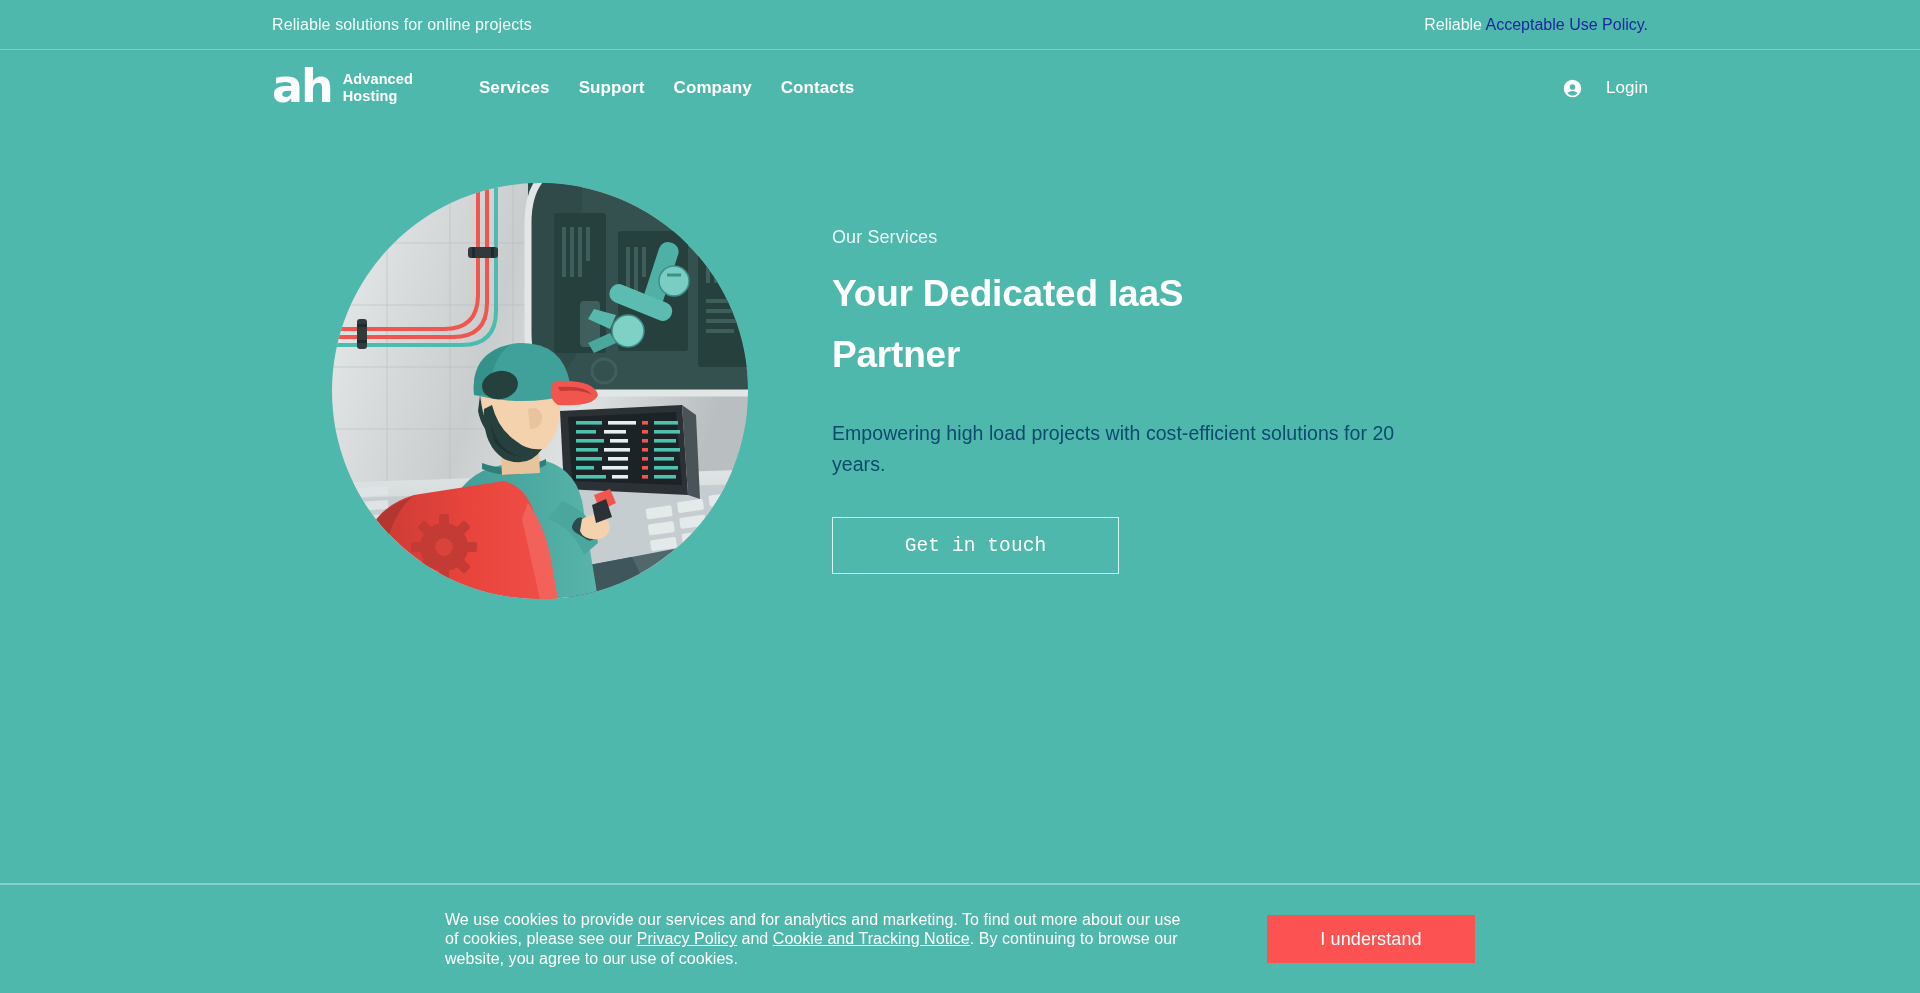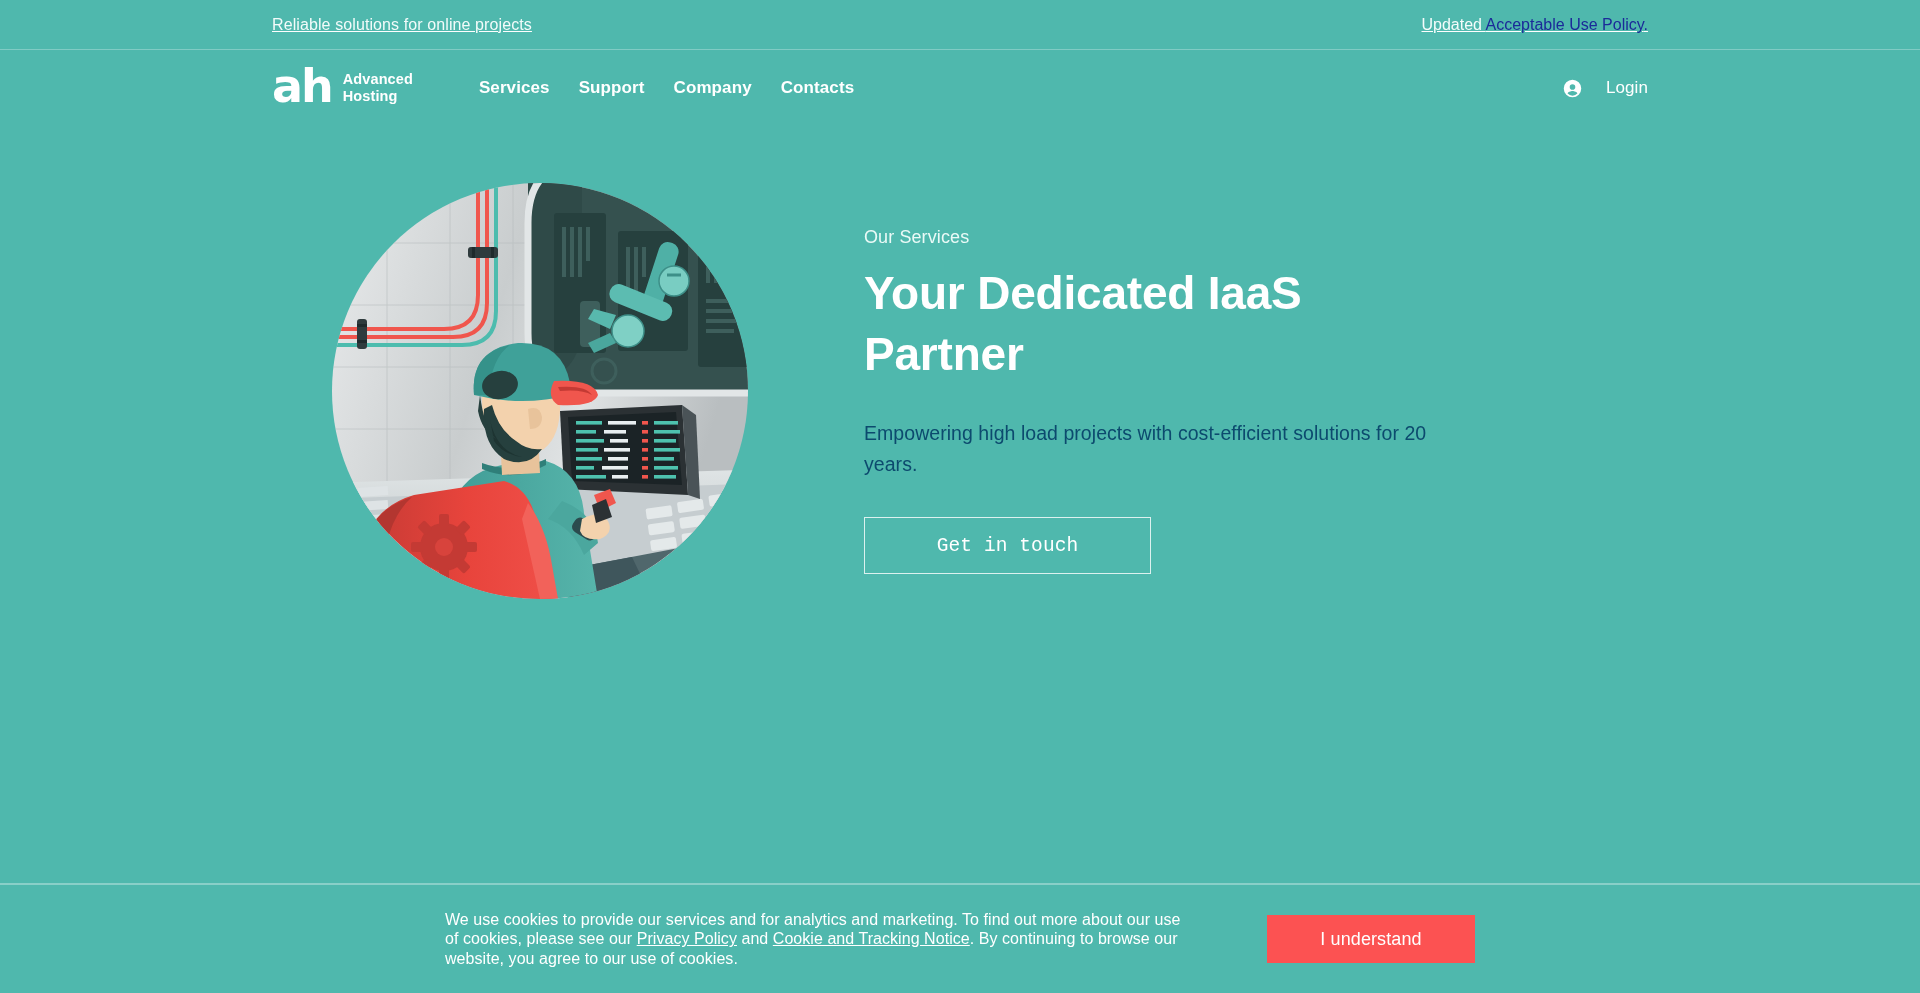--- a/index.html
+++ b/index.html
@@ -17,21 +17,20 @@
 
   
   .topbar {
     position: relative;
     height: 50px;
     display: flex;
     align-items: center;
     padding: 0 272px;
     font-size: 16px;
     line-height: 1;
-    text-decoration: underline;
   }
   .topbar::after {
     content: "";
     position: absolute;
     left: 0; right: 0; bottom: 0;
     height: 1px;
     background: rgba(255,255,255,0.28);
   }
   .topbar-left { color: #f2fbfa; letter-spacing: .1px; }
   .topbar-right { margin-left: auto; color: #f4fcfb; }
@@ -104,32 +103,32 @@
     margin-top: 57px;
   }
   .hero-figure {
     width: 416px;
     height: 416px;
     flex: 0 0 416px;
     position: relative;
     margin-left: 60px;
   }
   .hero-copy {
-    margin-left: 116px;
+    margin-left: 84px;
     padding-top: 44px;
     max-width: 620px;
   }
   .eyebrow {
     font-size: 18px;
     color: #eafaf7;
     letter-spacing: .1px;
     margin-bottom: 15px;
   }
   .headline {
-    font-size: 46px;
+    font-size: 37px;
     line-height: 61px;
     font-weight: 700;
     letter-spacing: -.2px;
     max-width: 460px;
     color: #ffffff;
   }
   .subhead {
     margin-top: 33px;
     font-size: 19.5px;
     line-height: 31px;
@@ -196,21 +195,21 @@
     letter-spacing: .1px;
     flex: 0 0 208px;
   }
 </style>
 </head>
 <body>
 
 <div class="topbar">
   <span class="topbar-left">Reliable solutions for online projects</span>
   <span class="topbar-right">
-    <span>Updated</span>
+    <span>Reliable</span>
     <a href="#" class="policy-link">Acceptable Use Policy</a><span class="policy-dot">.</span>
   </span>
 </div>
 
 <div class="header">
   <a href="#" class="brand">
     <span class="brand-mark">ah</span>
     <span class="brand-text">
       <span style="display:block">Advanced</span>
       <span style="display:block">Hosting</span>

